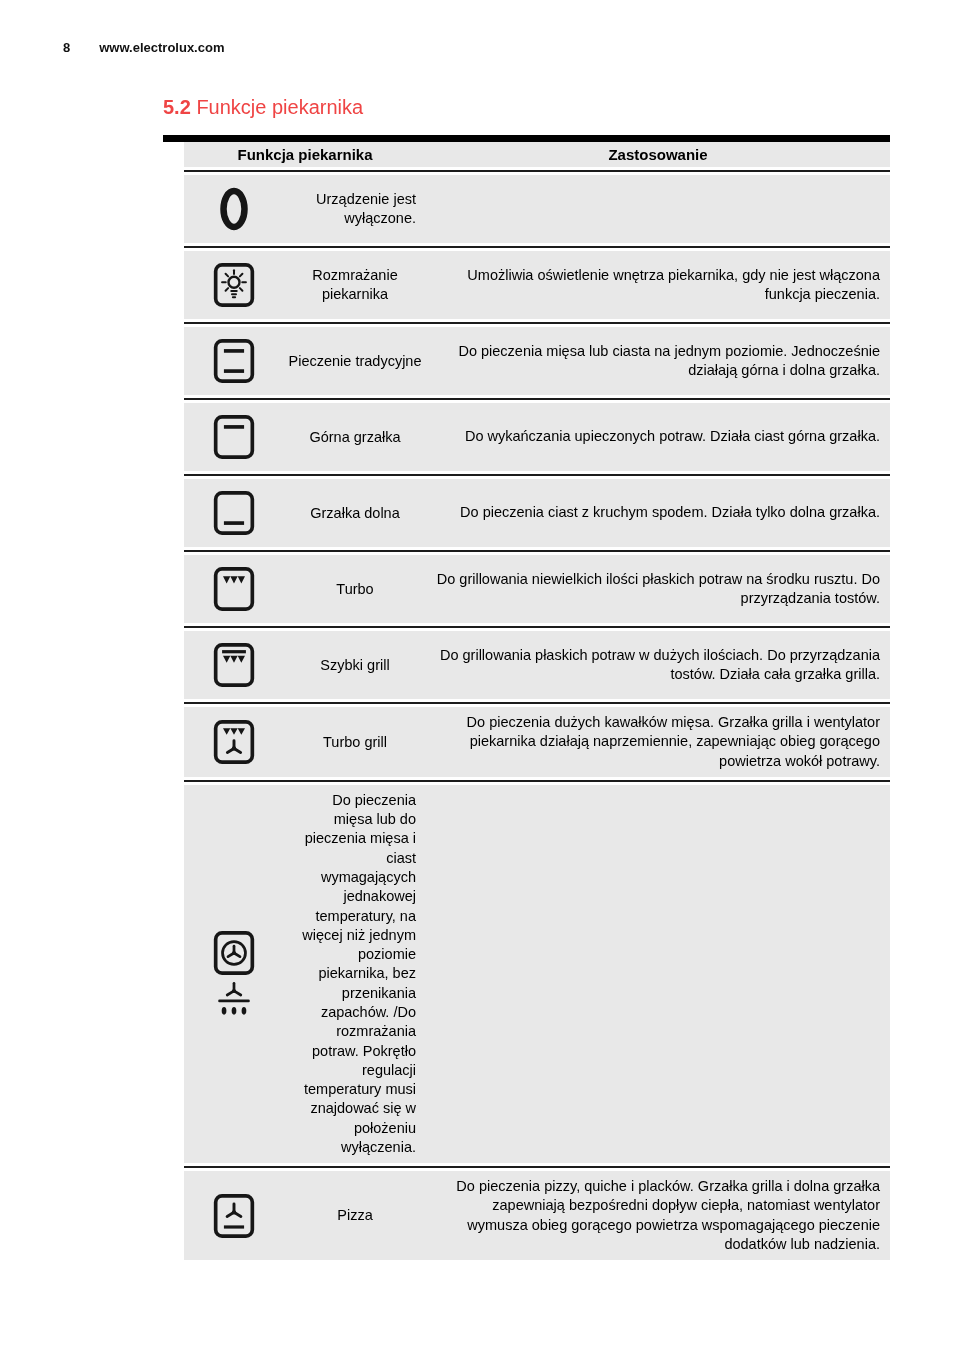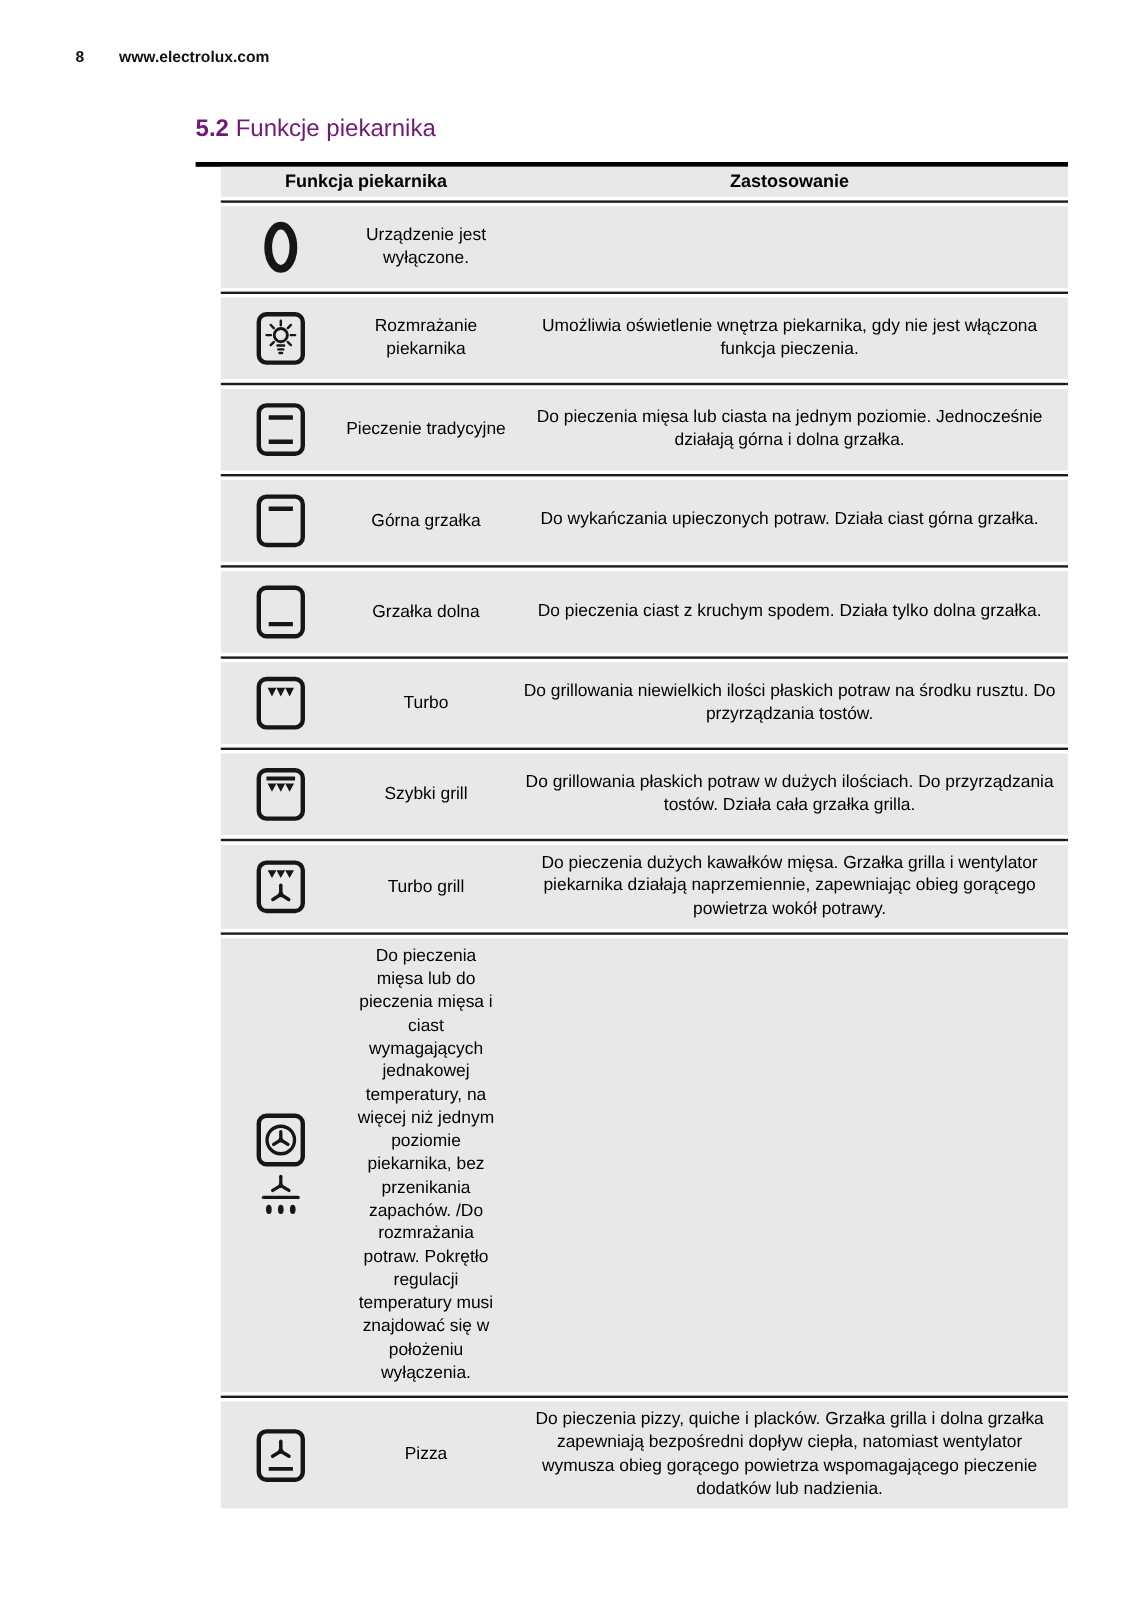--- a/index.html
+++ b/index.html
@@ -12,45 +12,45 @@
     overflow:hidden;
   }
   .page-header {
     position:absolute; top:40px; left:63px;
     font-size:13px; font-weight:bold; color:#111;
     display:flex; gap:29px;
   }
   .content {
     position:absolute; left:163px; top:96px; width:727px;
   }
-  .section-title { font-size:20px; margin:0 0 16px 0; color:#701a75; }
+  .section-title { font-size:20px; margin:0 0 16px 0; color:#ef4444; }
   .section-number { font-weight:bold; }
   .section-text { font-weight:normal; }
 
-  .ftable { border-top:4px solid #000000;padding-left:21px; }
+  .ftable { border-top:7px solid #000000;padding-left:21px; }
   .sep { height:2px; background:#1c1c1c; margin:3px 0; }
 
   .thead {
     display:grid; grid-template-columns:242px 1fr;
     background:#e8e8e8;
     font-weight:bold; font-size:15px;
     text-align:center;
     padding:4px 0;
     align-items:center;
   }
   .trow {
     display:grid; grid-template-columns:100px 142px 1fr;
     background:#e8e8e8;
     align-items:center;
     min-height:56px;
     padding:6px 0;
   }
   .icon-cell { display:flex; flex-direction:column; align-items:center; justify-content:center; gap:4px; }
   .name-cell { text-align:center; font-size:14.5px; line-height:1.3; padding:0 4px; }
-  .desc-cell { text-align:center; font-size:14.5px; line-height:1.33; padding:0 10px; }
+  .desc-cell { text-align:right; font-size:14.5px; line-height:1.33; padding:0 10px; }
 
   svg { display:block; }
 </style>
 </head>
 <body>
 
 <div class="page-header">
   <span>8</span>
   <span>www.electrolux.com</span>
 </div>

